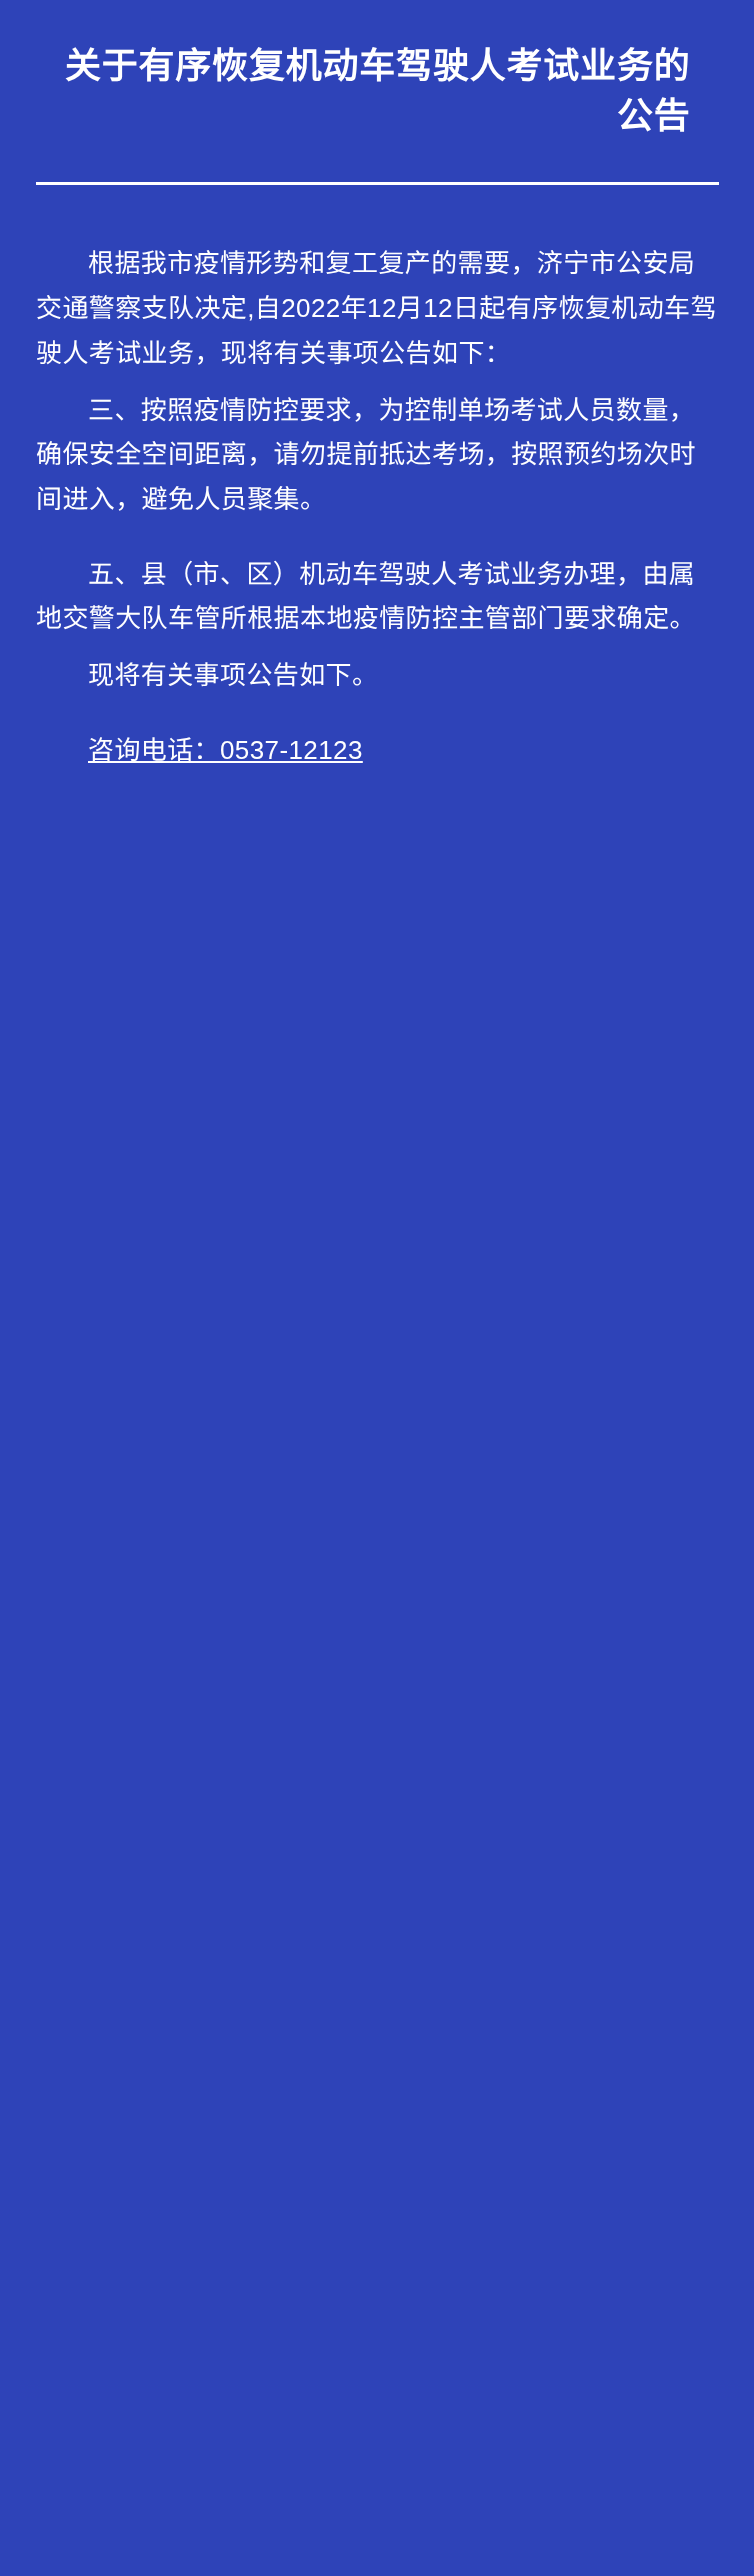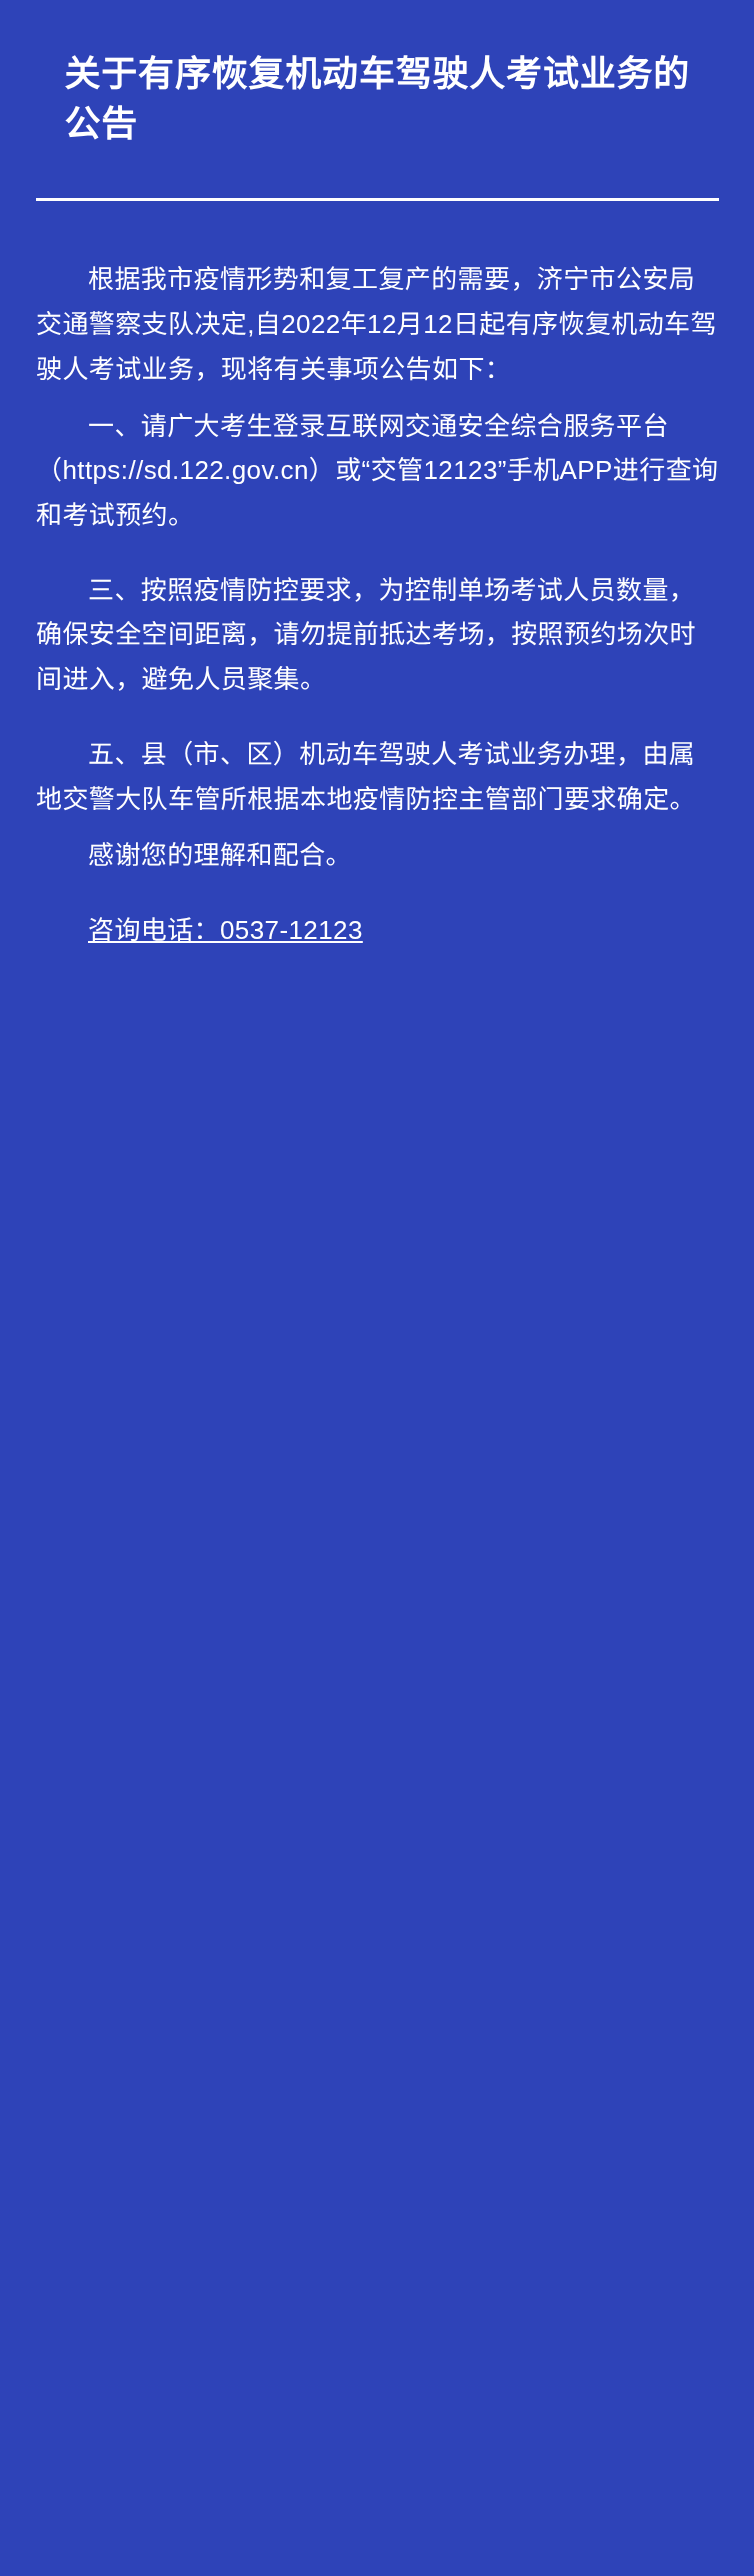--- a/index.html
+++ b/index.html
@@ -20,23 +20,23 @@
     box-sizing: border-box;
     background: #2e43b8;
     padding: 41px 36px 47px 36px;
     display: flex;
     flex-direction: column;
   }
   .title {
     font-size: 36px;
     font-weight: bold;
     line-height: 1.38;
-    text-align: left;
+    text-align: right;
     letter-spacing: 0.8px;
-    margin: 8px auto;
+    margin: 0 auto;
     padding: 0 7.8px;
     max-width: 626px;
   }
   .rule {
     height: 3.1px;
     background: #ffffff;
     margin: 42px 0 0 0;
     width: 100%;
   }
   .body {
@@ -81,24 +81,23 @@
 <body>
 
 <div class="page">
 
   <h1 class="title">关于有序恢复机动车驾驶人考试业务的公告</h1>
 
   <div class="rule"></div>
 
   <div class="body">
     <p class="para first">根据我市疫情形势和复工复产的需要，济宁市公安局交通警察支队决定,自2022年12月12日起有序恢复机动车驾驶人考试业务，现将有关事项公告如下：</p>
-    <p class="para">一、请广大考生登录互联网交通安全综合服务平台（https://sd.122.gov.cn）或“交管12123”手机APP进行查询和考试预约。</p>
     <p class="para">三、按照疫情防控要求，为控制单场考试人员数量，确保安全空间距离，请勿提前抵达考场，按照预约场次时间进入，避免人员聚集。</p>
     <p class="para nogap">五、县（市、区）机动车驾驶人考试业务办理，由属地交警大队车管所根据本地疫情防控主管部门要求确定。</p>
-    <p class="para">感谢您的理解和配合。</p>
+    <p class="para">现将有关事项公告如下。</p>
     <p class="contact">咨询电话：0537-12123</p>
   </div>
 
   <div class="spacer"></div>
 
 
 </div>
 
 
 </body></html>

